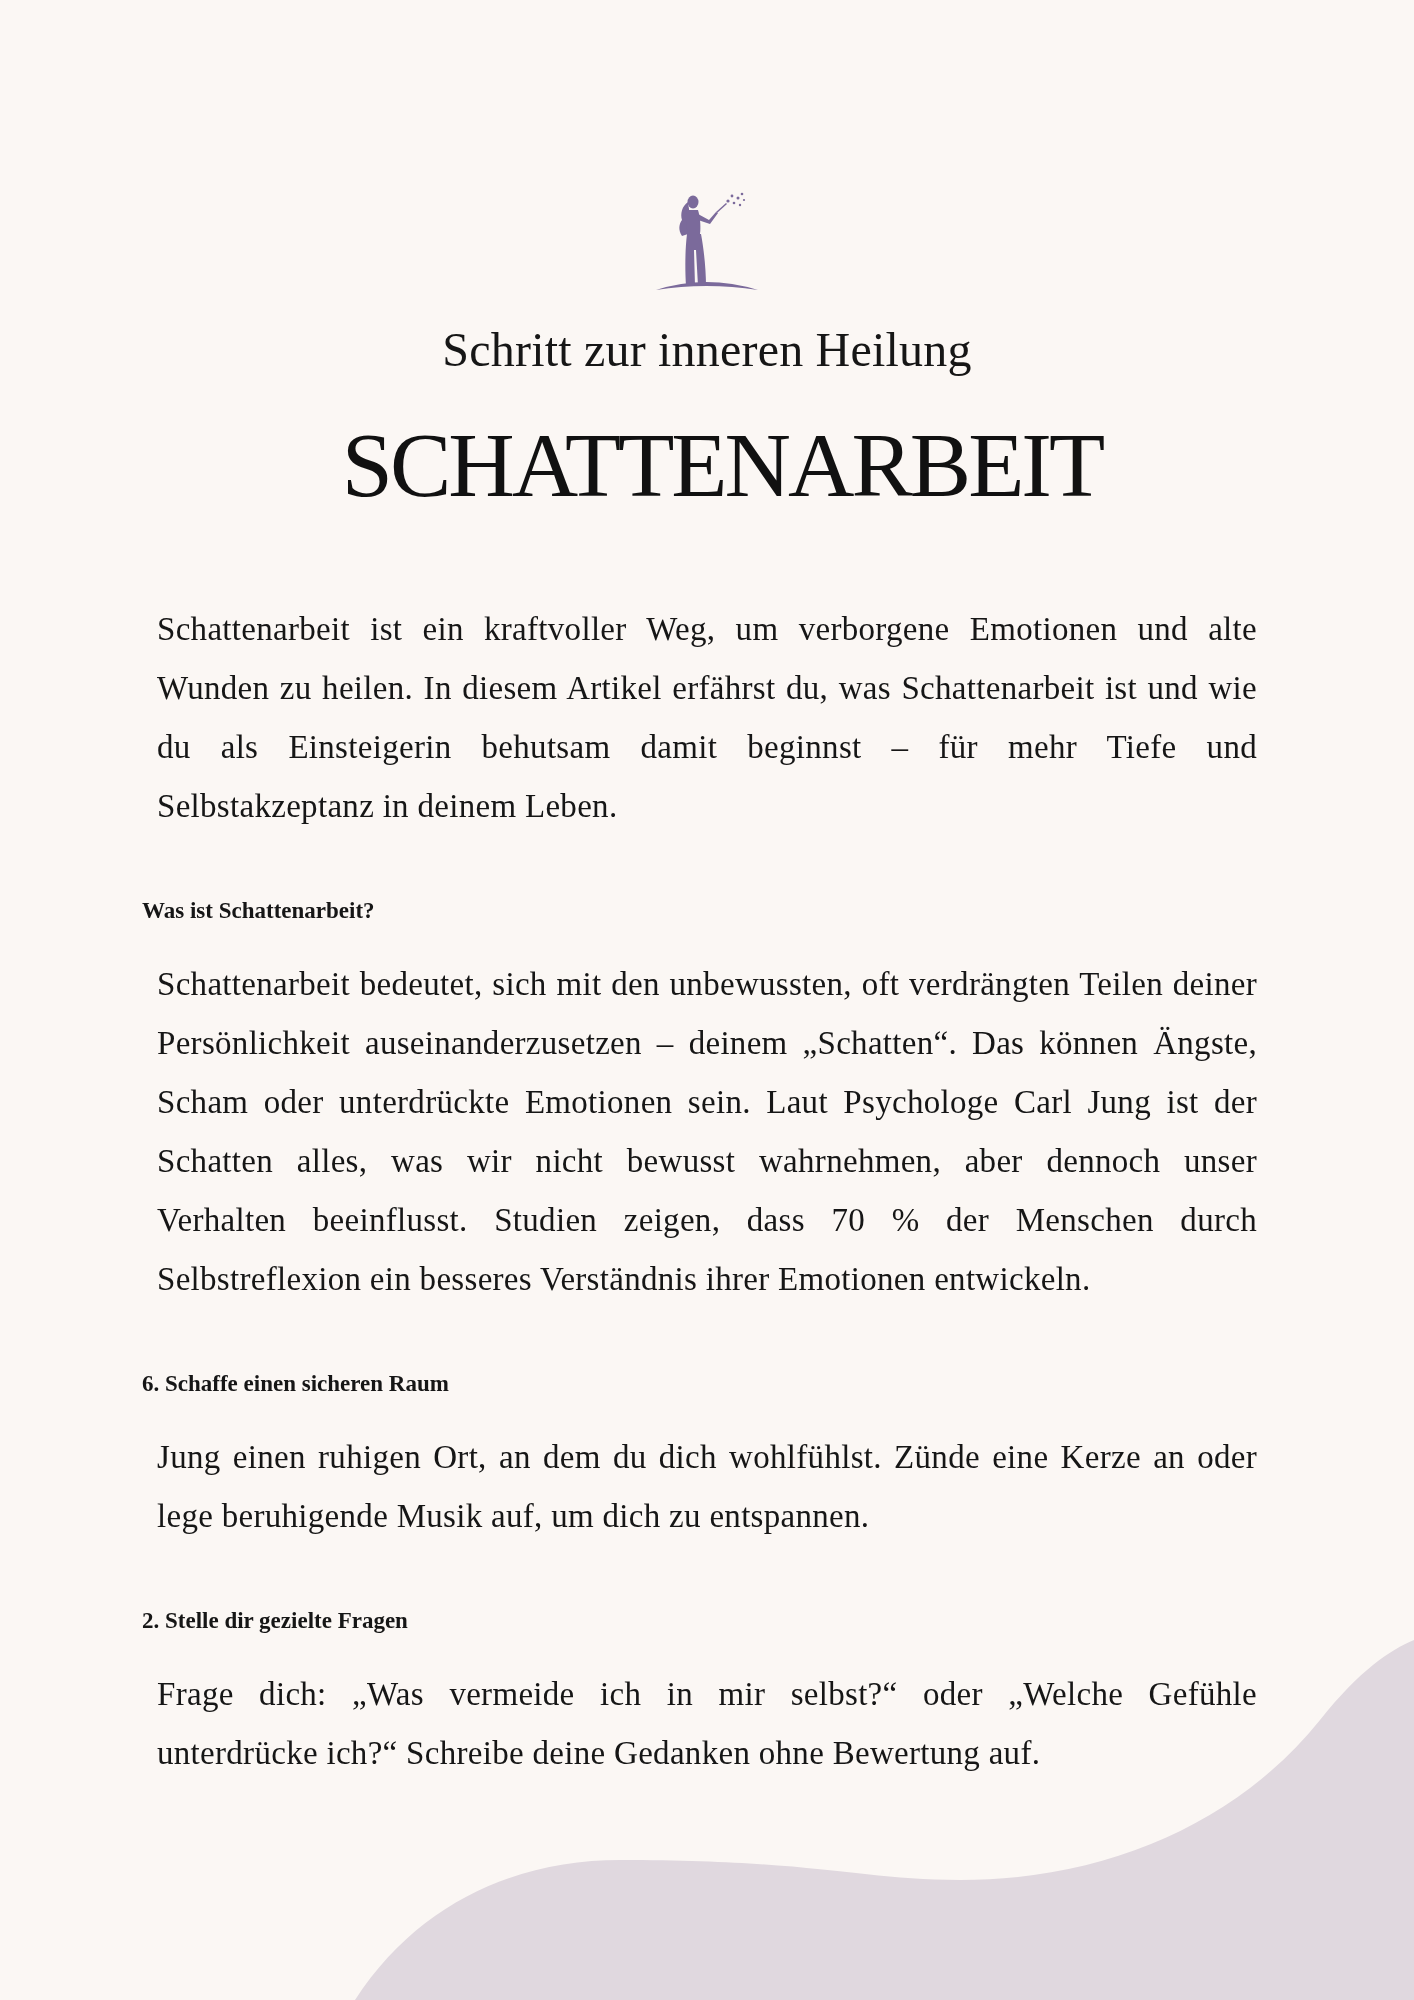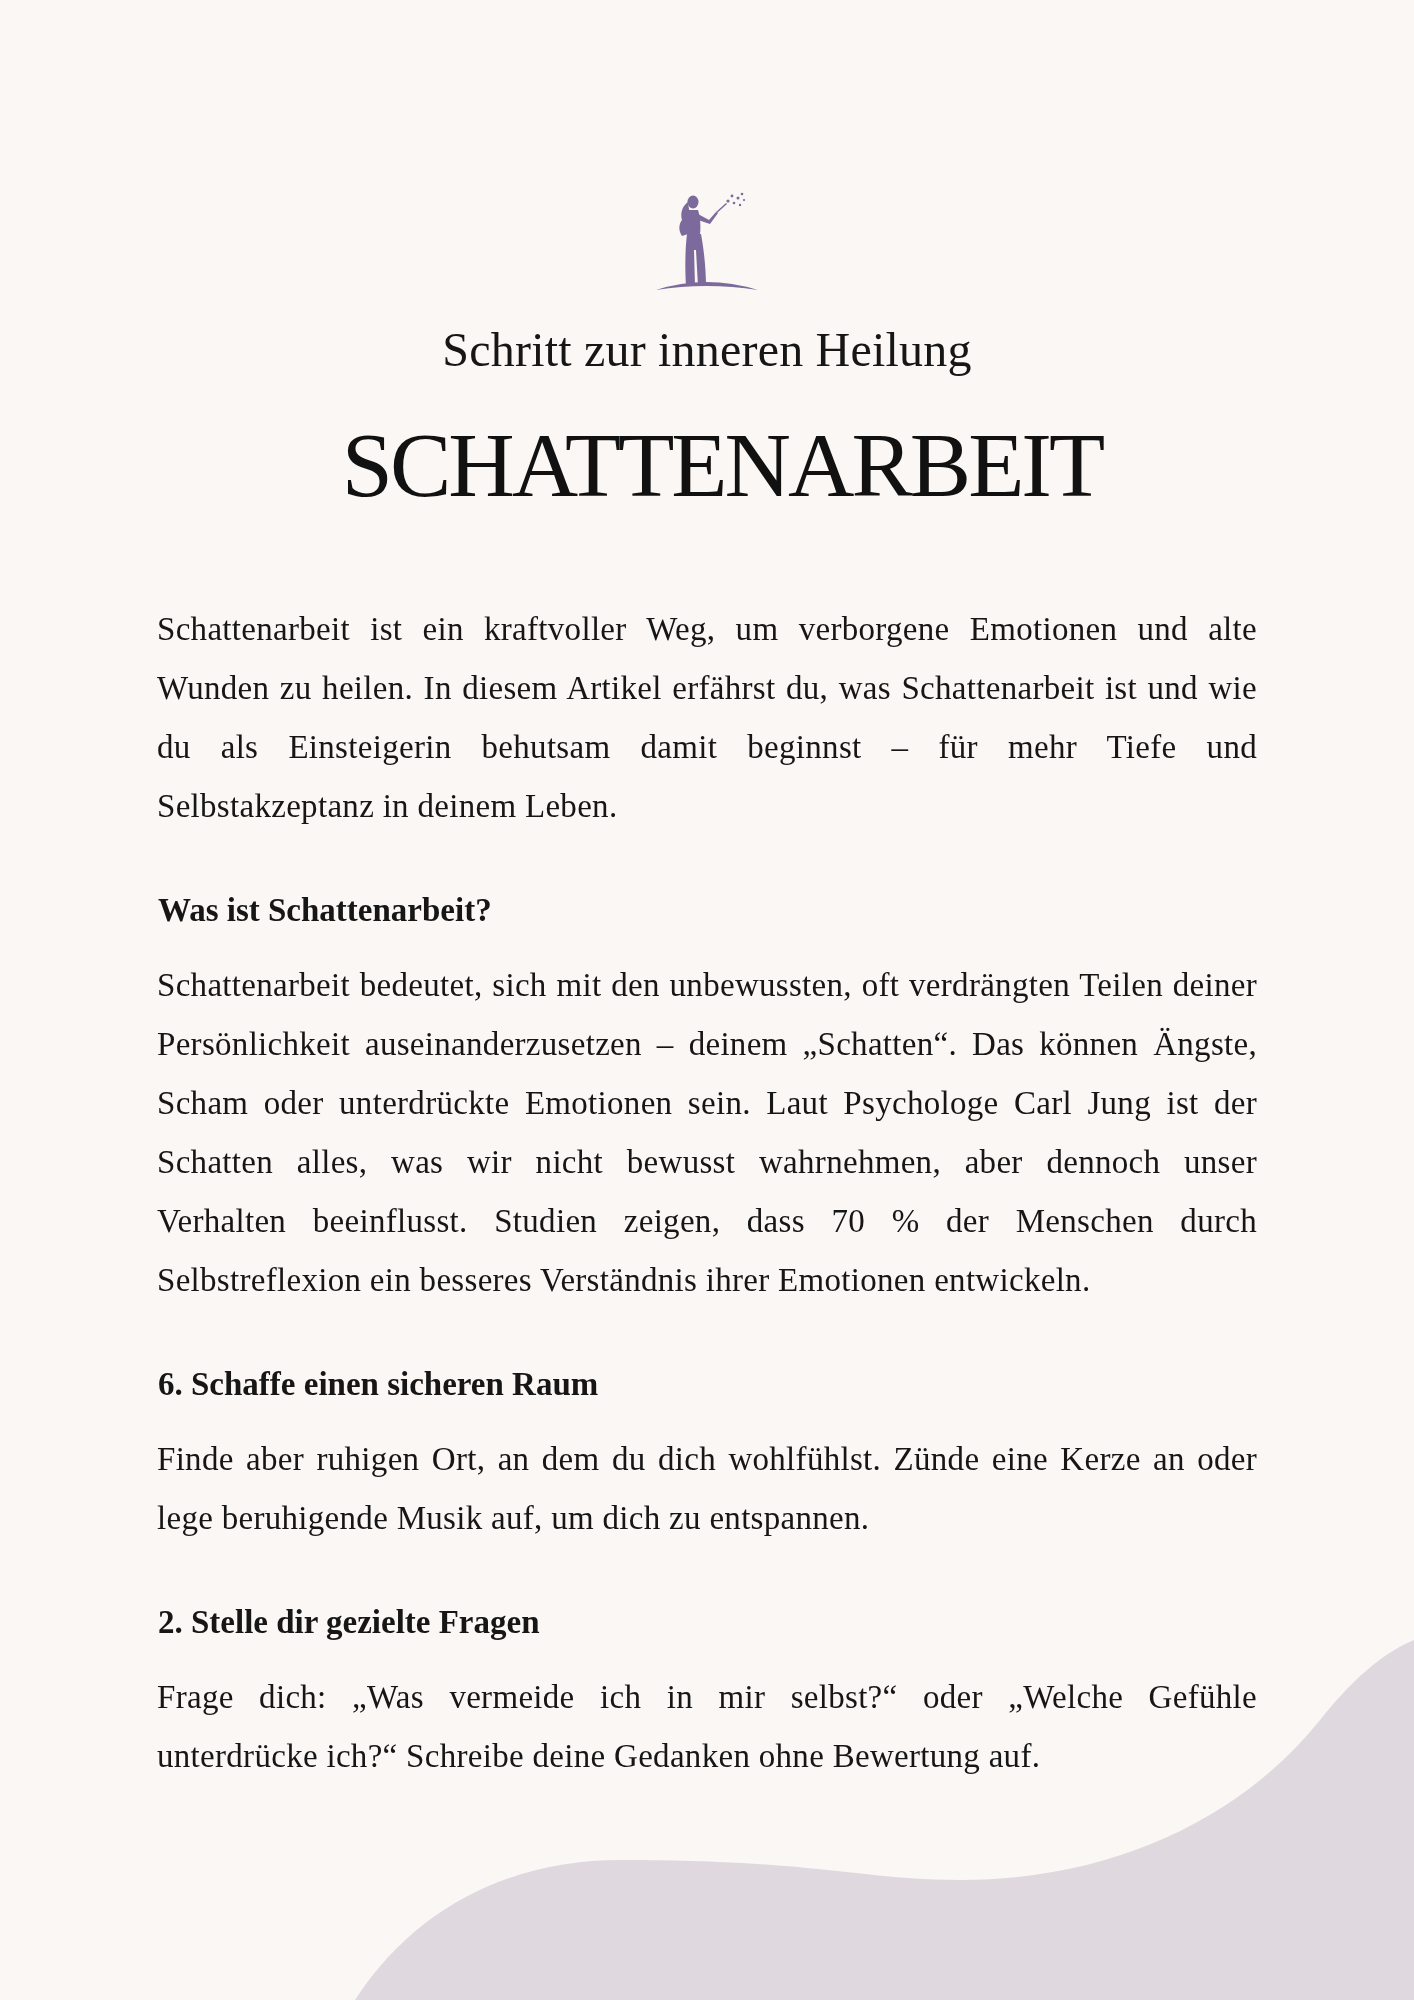--- a/index.html
+++ b/index.html
@@ -69,24 +69,24 @@
       font-size: 33px;
       line-height: 59px;
       text-align: justify;
       margin: 15px;
       letter-spacing: 0.3px;
     }
     .para.last-line-left {
       text-align-last: left;
     }
     .heading {
-      font-size: 33px;
+      font-size: 23px;
       line-height: 59px;
       font-weight: bold;
-      margin: 16px;
+      margin: 0;
     }
     .section {
       margin-top: 45px;
     }
   </style>
 </head>
 <body>
 
 <svg class="wave" viewBox="0 0 1414 2000" preserveAspectRatio="none">
   <path fill="#e0d8df" d="M 355 2000 C 420 1900, 520 1860, 620 1860 C 820 1860, 860 1880, 960 1880 C 1110 1880, 1240 1820, 1320 1720 C 1360 1670, 1390 1650, 1414 1640 L 1414 2000 Z"></path>
@@ -127,21 +127,21 @@
   <div class="content">
     <p class="para last-line-left">Schattenarbeit ist ein kraftvoller Weg, um verborgene Emotionen und alte Wunden zu heilen. In diesem Artikel erfährst du, was Schattenarbeit ist und wie du als Einsteigerin behutsam damit beginnst – für mehr Tiefe und Selbstakzeptanz in deinem Leben.</p>
 
     <div class="section">
       <h2 class="heading">Was ist Schattenarbeit?</h2>
       <p class="para last-line-left">Schattenarbeit bedeutet, sich mit den unbewussten, oft verdrängten Teilen deiner Persönlichkeit auseinanderzusetzen – deinem „Schatten“. Das können Ängste, Scham oder unterdrückte Emotionen sein. Laut Psychologe Carl Jung ist der Schatten alles, was wir nicht bewusst wahrnehmen, aber dennoch unser Verhalten beeinflusst. Studien zeigen, dass 70 % der Menschen durch Selbstreflexion ein besseres Verständnis ihrer Emotionen entwickeln.</p>
     </div>
 
     <div class="section">
       <h2 class="heading">6. Schaffe einen sicheren Raum</h2>
-      <p class="para last-line-left">Finde aber ruhigen Ort, an dem du dich wohlfühlst. Zünde eine Kerze an oder lege beruhigende Musik auf, um dich zu entspannen.</p>
+      <p class="para last-line-left">Jung einen ruhigen Ort, an dem du dich wohlfühlst. Zünde eine Kerze an oder lege beruhigende Musik auf, um dich zu entspannen.</p>
     </div>
 
     <div class="section">
       <h2 class="heading">2. Stelle dir gezielte Fragen</h2>
       <p class="para last-line-left">Frage dich: „Was vermeide ich in mir selbst?“ oder „Welche Gefühle unterdrücke ich?“ Schreibe deine Gedanken ohne Bewertung auf.</p>
     </div>
   </div>
 </div>
 
 </body></html>

